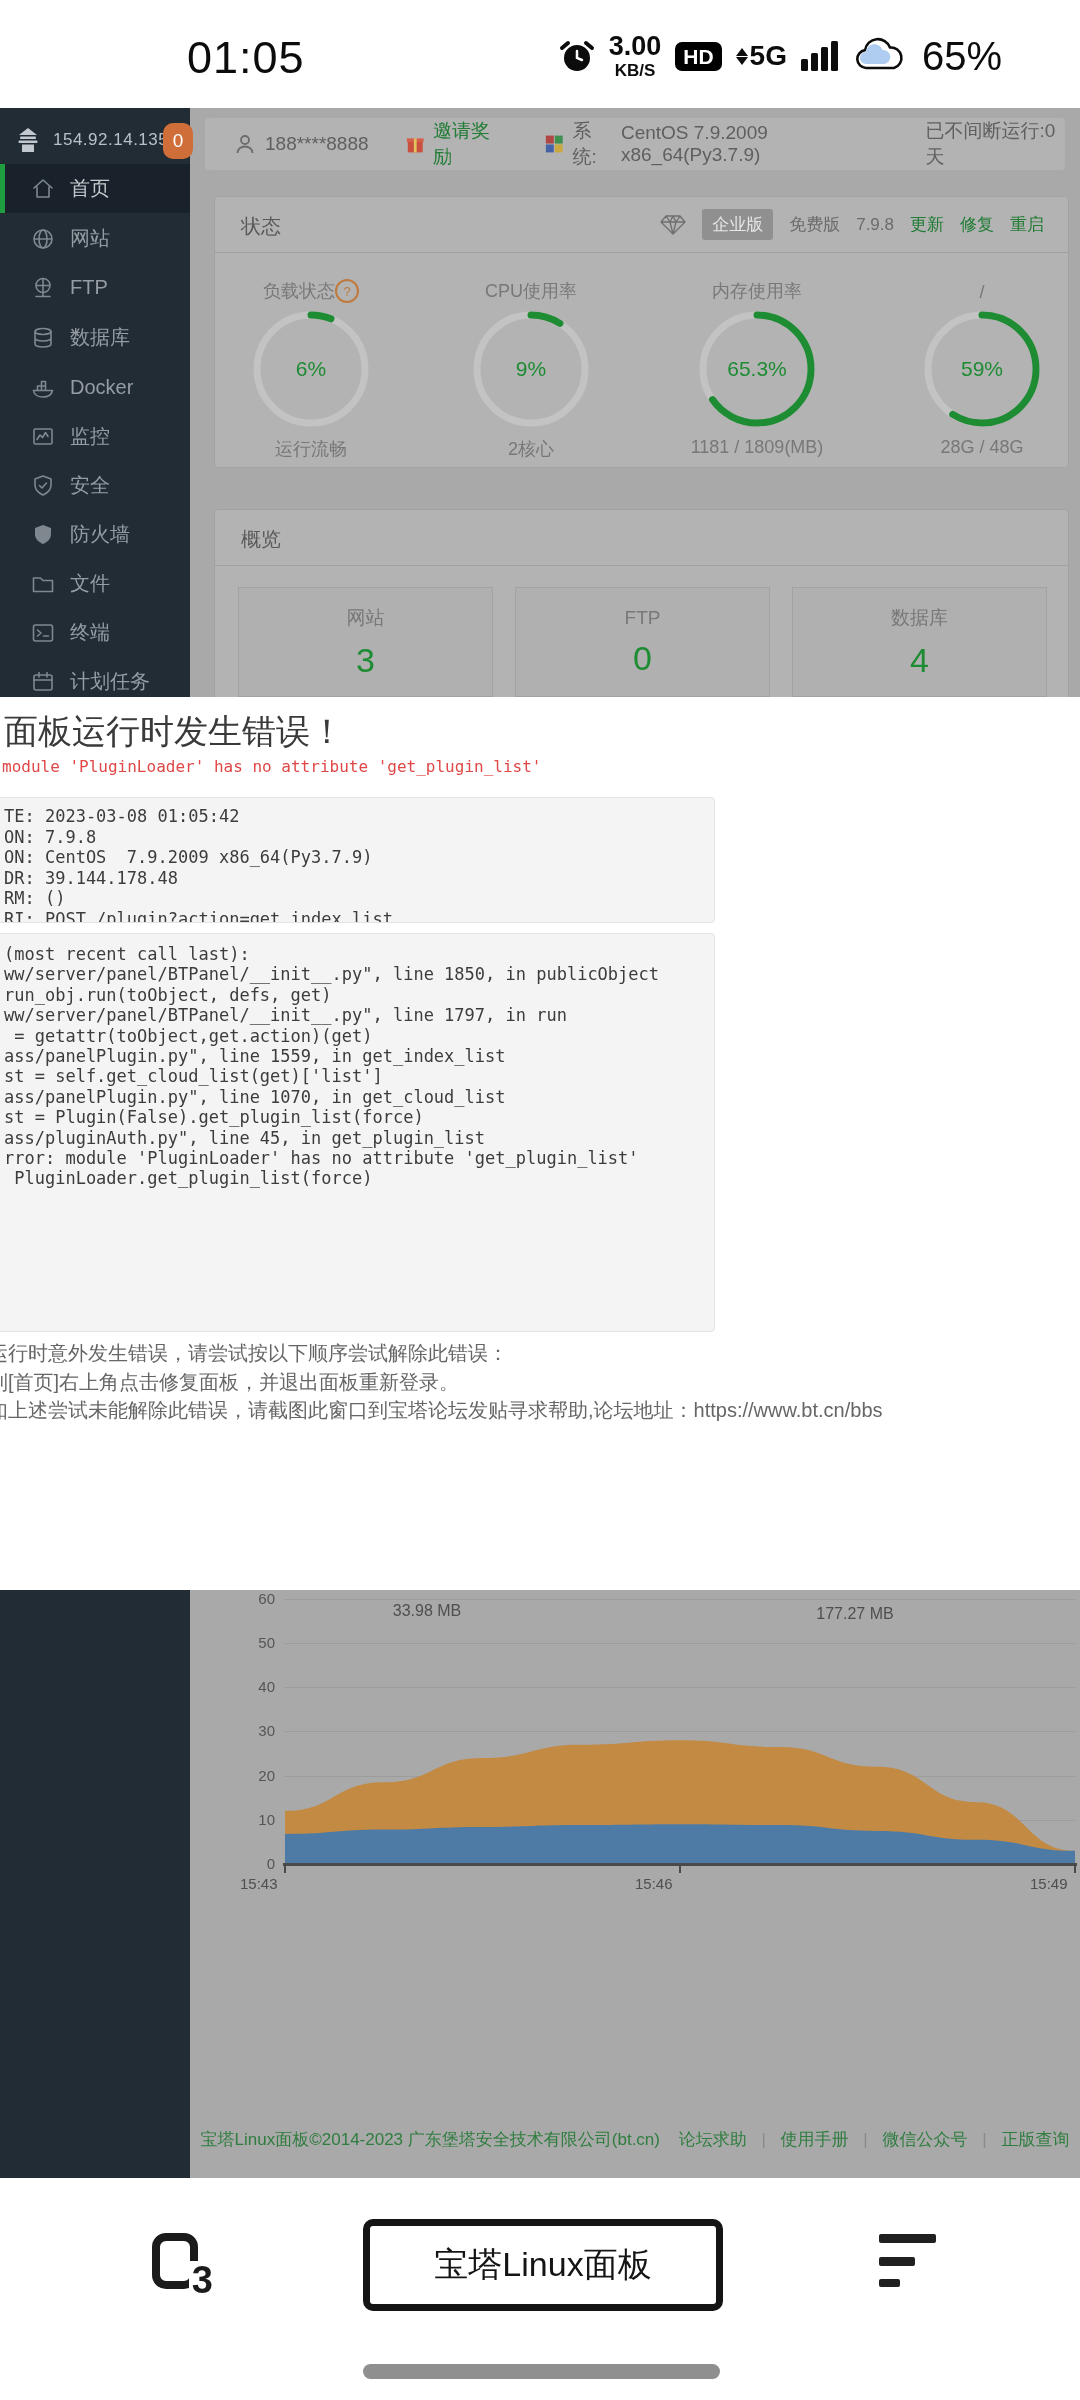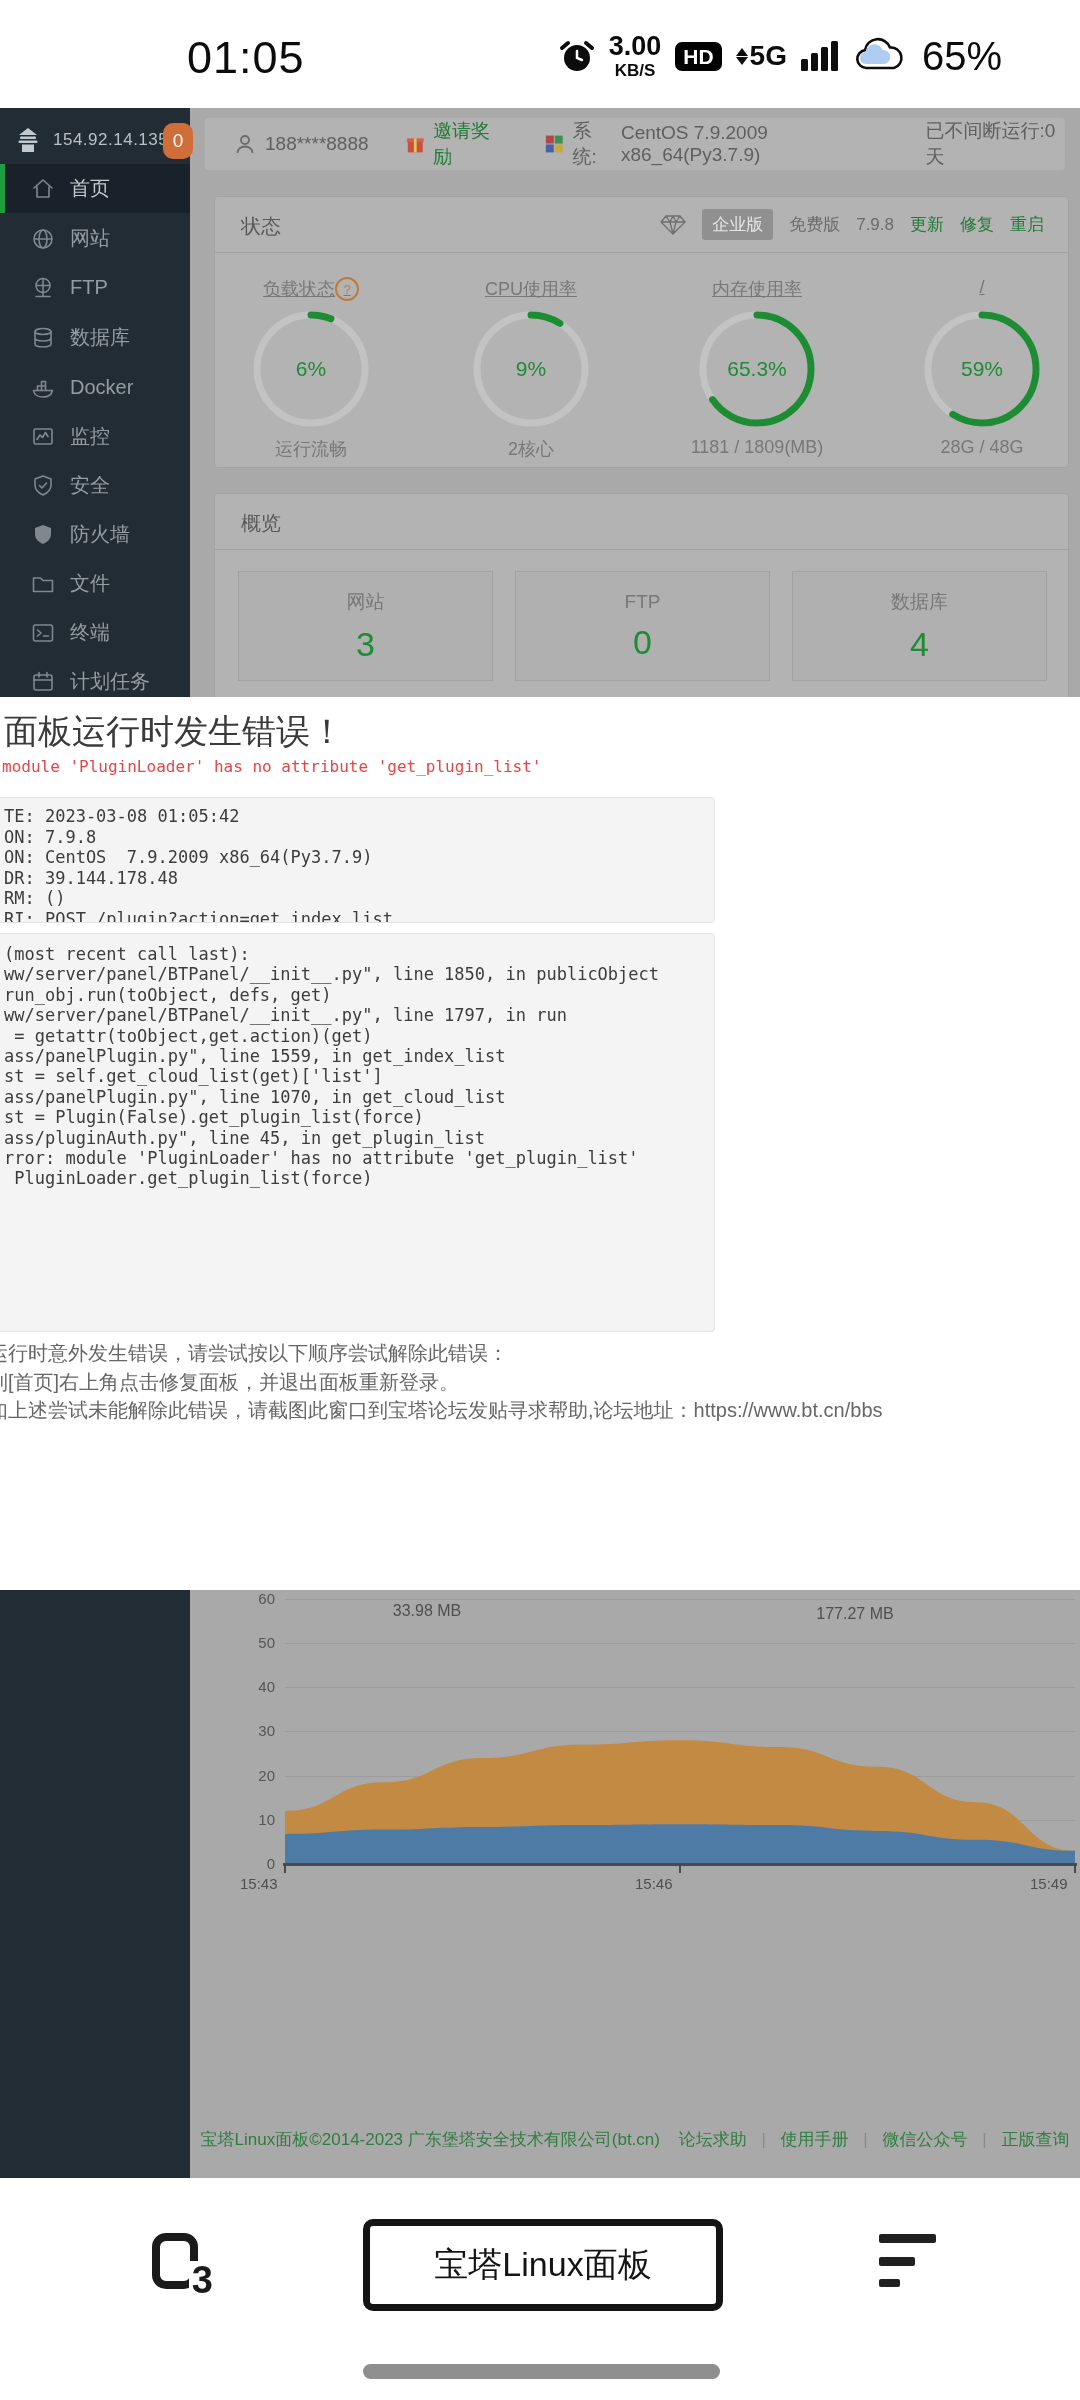--- a/index.html
+++ b/index.html
@@ -42,30 +42,30 @@
   #topbar .grp{display:flex;align-items:center;gap:8px;}
   .green{color:#217c35;}
   
   .card{background:#b3b3b3;border:1px solid #a2a2a2;border-radius:4px;box-sizing:border-box;}
   #status-card{left:214px;top:88px;width:855px;height:272px;}
   .card-head{position:absolute;left:0;top:0;width:100%;height:56px;border-bottom:1px solid #a0a0a0;box-sizing:border-box;}
   .card-title{position:absolute;left:26px;top:16px;font-size:20px;color:#5a5a5a;}
   #ver-row{position:absolute;right:24px;top:12px;display:flex;align-items:center;gap:16px;font-size:17px;color:#6b6b6b;}
   #ent-badge{background:#909090;color:#e6e6e6;padding:4px 10px;border-radius:3px;font-size:17px;display:flex;align-items:center;}
   .gauge-col{position:absolute;top:80px;width:180px;display:flex;flex-direction:column;align-items:center;}
-  .gauge-label{font-size:18px;color:#787878;height:26px;display:flex;align-items:flex-start;text-decoration:underline;}
+  .gauge-label{font-size:18px;color:#787878;height:26px;display:flex;align-items:flex-end;}
   .help-dot{width:20px;height:20px;border:2px solid #c07a3c;color:#c07a3c;border-radius:50%;font-size:13px;
     display:inline-flex;align-items:center;justify-content:center;}
   .gauge-wrap{position:relative;width:120px;height:120px;margin-top:6px;}
   .gauge-val{position:absolute;left:0;top:0;width:120px;height:120px;display:flex;align-items:center;justify-content:center;
     color:#1e8c33;font-size:21px;}
   .track{fill:none;stroke:#c3c3c3;stroke-width:7;}
   .arc{fill:none;stroke:#1e8c33;stroke-width:7;stroke-linecap:round;}
   .gauge-sub{margin-top:8px;font-size:18px;color:#787878;}
-  #overview-card{left:214px;top:385px;width:855px;height:310px;}
+  #overview-card{left:214px;top:401px;width:855px;height:310px;}
   .ov-box{position:absolute;top:77px;width:253px;height:108px;background:#b0b0b0;border:1px solid #a2a2a2;
     display:flex;flex-direction:column;align-items:center;justify-content:center;gap:10px;}
   .ov-label{font-size:19px;color:#787878;}
   .ov-val{font-size:34px;color:#1e8c33;}
   
   #modal{left:0;top:697px;width:1080px;height:893px;background:#ffffff;overflow:hidden;}
   #err-title{left:4px;top:12px;font-size:34px;color:#3a3a3a;}
   #err-msg{left:2px;top:60px;font-size:16px;color:#e04848;font-family:"DejaVu Sans Mono",monospace;}
   .gray-box{position:absolute;left:-30px;width:745px;background:#f4f4f4;border:1px solid #e3e3e3;border-radius:4px;
     box-sizing:border-box;padding:8px 10px 0 33px;overflow:hidden;

